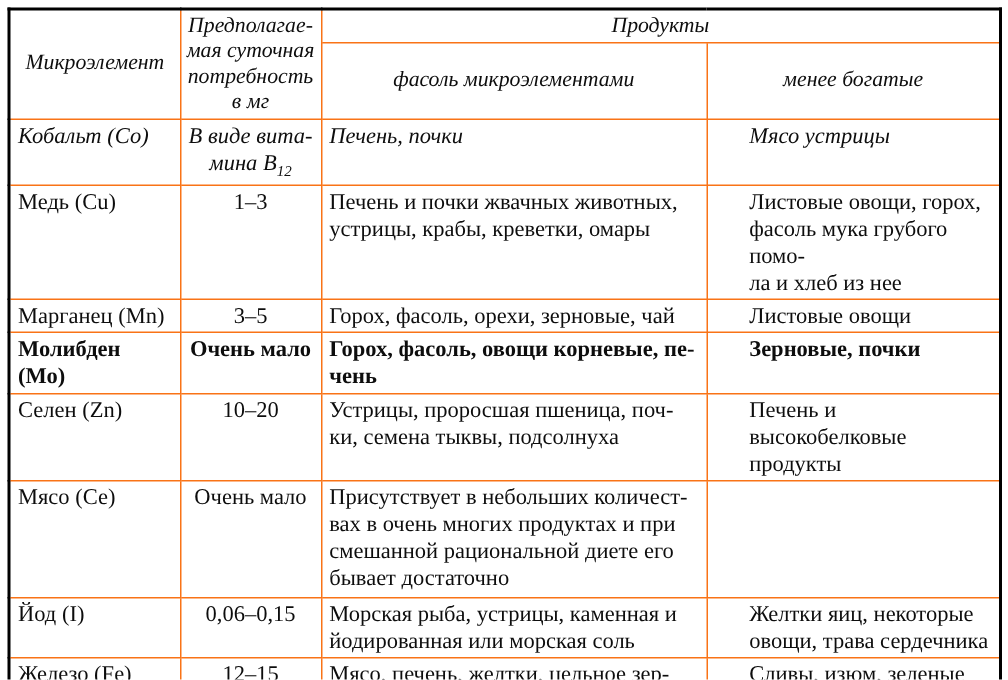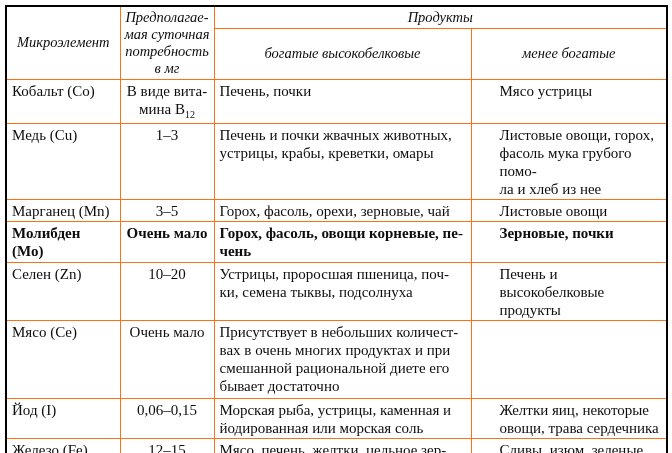--- a/index.html
+++ b/index.html
@@ -42,21 +42,21 @@
     font-size: 15px;
     line-height: 18px;
     padding: 2px 5px 1px 5px;
   }
   td.c-el   { text-align: left; }
   td.c-need { text-align: center; padding-left: 2px; padding-right: 2px; }
   td.c-rich { text-align: left; }
   td.c-less { text-align: left; padding-left: 28px; }
   sub.vitamin-sub { font-size: 10px; line-height: 0; }
 
-  tr.r0 { height: 44px; }
+  tr.r0 { height: 44px; font-style: italic; }
   tr.r1 { height: 56px; }
   tr.r2 { height: 21px; }
   tr.r3 { height: 41px; font-weight: bold; }
   tr.r4 { height: 38px; }
   tr.r5 { height: 78px; }
   tr.r6 { height: 37px; }
   tr.r7 { height: 57px; }
 </style>
 </head>
 <body>
@@ -72,21 +72,21 @@
     <thead>
       <tr class="h1">
         <th rowspan="2">Микроэлемент</th>
         <th rowspan="2">Предполагае-
 мая суточная
 потребность
 в мг</th>
         <th colspan="2">Продукты</th>
       </tr>
       <tr class="h2">
-        <th>богатые высокобелковые</th>
+        <th>фасоль микроэлементами</th>
         <th>менее богатые</th>
       </tr>
     </thead>
     <tbody>
       <tr class="r0">
         <td class="c-el">Кобальт (Со)</td>
         <td class="c-need"><span>В виде вита-
 мина В</span><sub class="vitamin-sub">12</sub></td>
         <td class="c-rich">Печень, почки</td>
         <td class="c-less">Мясо устрицы</td>

